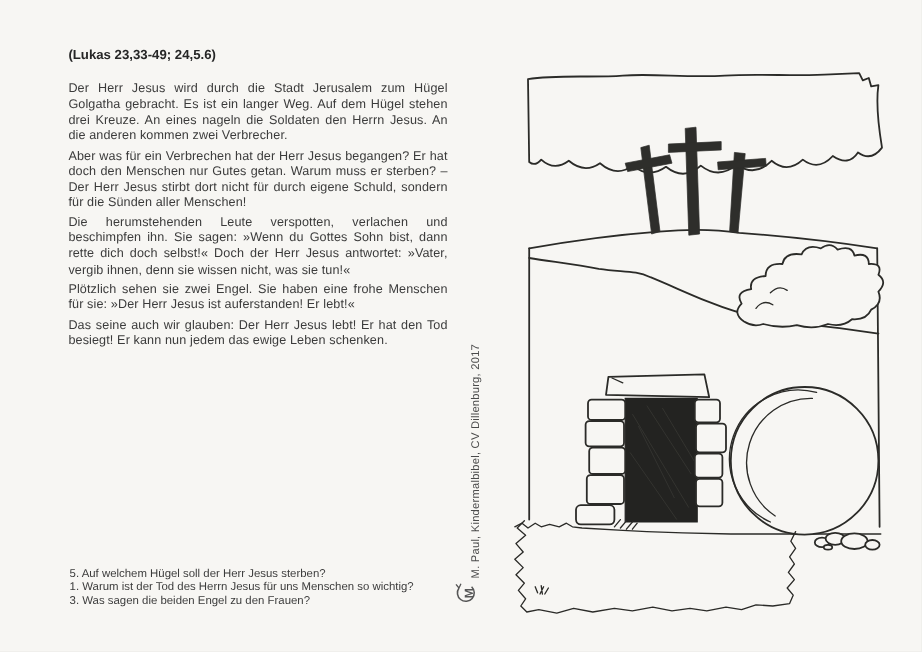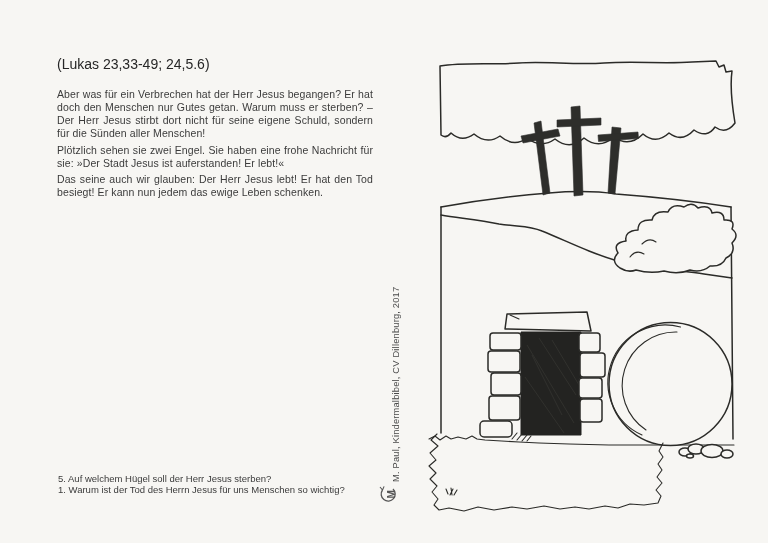--- a/index.html
+++ b/index.html
@@ -3,21 +3,21 @@
 <meta charset="utf-8">
 <style>
   html,body { margin:0; padding:0; background:#e9e9e7; }
   .page {
     position:relative; width:768px; height:543px; margin:0 auto;
     background:#f7f6f3; overflow:hidden;
     font-family:"Liberation Sans", sans-serif; color:#3b3b3b;
   }
   .text-col { position:absolute; left:57px; top:36px; width:316px; }
   .title { font-size:15.5px; font-weight:bold; letter-spacing:0.2px; color:#262626; margin:0; }
-  .subtitle { font-size:14px; font-weight:normal; color:#262626; margin-top:20px; }
+  .subtitle { font-size:11px; font-weight:bold; color:#262626; margin-top:4px; }
   .story { margin-top:16px; }
   .story p {
     margin:0 0 3.5px 0; font-size:10.5px; line-height:13.05px;
     text-align:justify; letter-spacing:0.1px; color:#3b3b3b; hyphens:none;
   }
   .questions { position:absolute; left:58px; top:473px; width:330px;
     font-size:9.5px; line-height:11px; color:#3b3b3b; }
   .credit {
     position:absolute; left:391px; top:266px; height:216px;
     writing-mode:vertical-rl; transform:rotate(180deg);
@@ -31,29 +31,32 @@
   .ink-dark { fill:#2e2e2b; stroke:#2e2e2b; stroke-width:0.6; }
 </style>
 </head>
 <body>
 
 <div class="page">
 
   <div class="text-col">
     <div class="subtitle">(Lukas 23,33-49; 24,5.6)</div>
     <div class="story">
-      <p>Aber was für ein Verbrechen hat der Herr Jesus begangen? Er hat doch den Menschen nur Gutes getan. Warum muss er sterben? – Der Herr Jesus stirbt dort nicht für seine eigene Schuld, sondern für die Sünden aller Menschen!</p>
-      <p>Plötzlich sehen sie zwei Engel. Sie haben eine frohe Nachricht für sie: »Der Stadt Jesus ist auferstanden! Er lebt!«</p>
+      <p>Der Herr Jesus wird durch die Stadt Jerusalem zum Hügel Golgatha gebracht. Es ist ein langer Weg. Auf dem Hügel stehen drei Kreuze. An eines nageln die Soldaten den Herrn Jesus. An die anderen kommen zwei Verbrecher.</p>
+      <p>Aber was für ein Verbrechen hat der Herr Jesus begangen? Er hat doch den Menschen nur Gutes getan. Warum muss er sterben? – Der Herr Jesus stirbt dort nicht für durch eigene Schuld, sondern für die Sünden aller Menschen!</p>
+      <p>Die herumstehenden Leute verspotten, verlachen und beschimpfen ihn. Sie sagen: »Wenn du Gottes Sohn bist, dann rette dich doch selbst!« Doch der Herr Jesus antwortet: »Vater, vergib ihnen, denn sie wissen nicht, was sie tun!«</p>
+      <p>Plötzlich sehen sie zwei Engel. Sie haben eine frohe Menschen für sie: »Der Herr Jesus ist auferstanden! Er lebt!«</p>
       <p>Das seine auch wir glauben: Der Herr Jesus lebt! Er hat den Tod besiegt! Er kann nun jedem das ewige Leben schenken.</p>
     </div>
   </div>
 
   <div class="questions">
     <div>5. Auf welchem Hügel soll der Herr Jesus sterben?</div>
     <div>1. Warum ist der Tod des Herrn Jesus für uns Menschen so wichtig?</div>
+    <div>3. Was sagen die beiden Engel zu den Frauen?</div>
   </div>
 
   <div class="credit">M. Paul, Kindermalbibel, CV Dillenburg, 2017</div>
 
   <svg class="logo" width="26" height="36" viewBox="0 0 26 36">
     <g transform="rotate(-90 13 14)" stroke="#565656" fill="none" stroke-width="1.3">
       <path d="M 18,6.5 A 7,7 0 1 0 19,17"></path>
       <path d="M 18,6.5 l 3,-2.5 M 18,6.5 l 3.6,1.6" stroke-width="1.1"></path>
       <text x="9.5" y="18.5" font-size="10" font-weight="bold" fill="#565656" stroke="none" font-family="Liberation Sans, sans-serif">M</text>
     </g>

